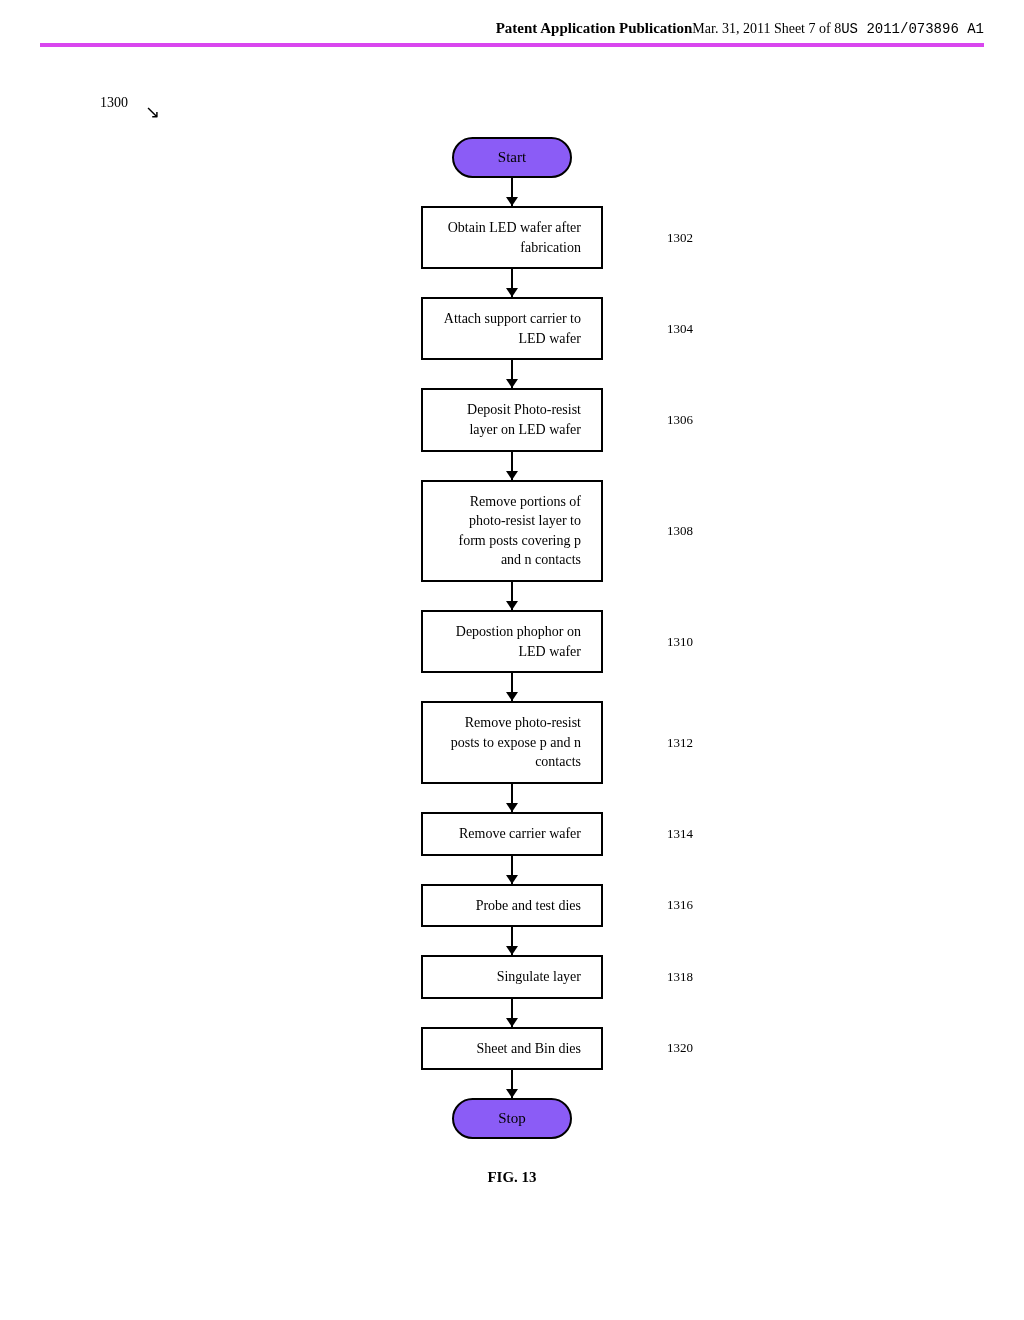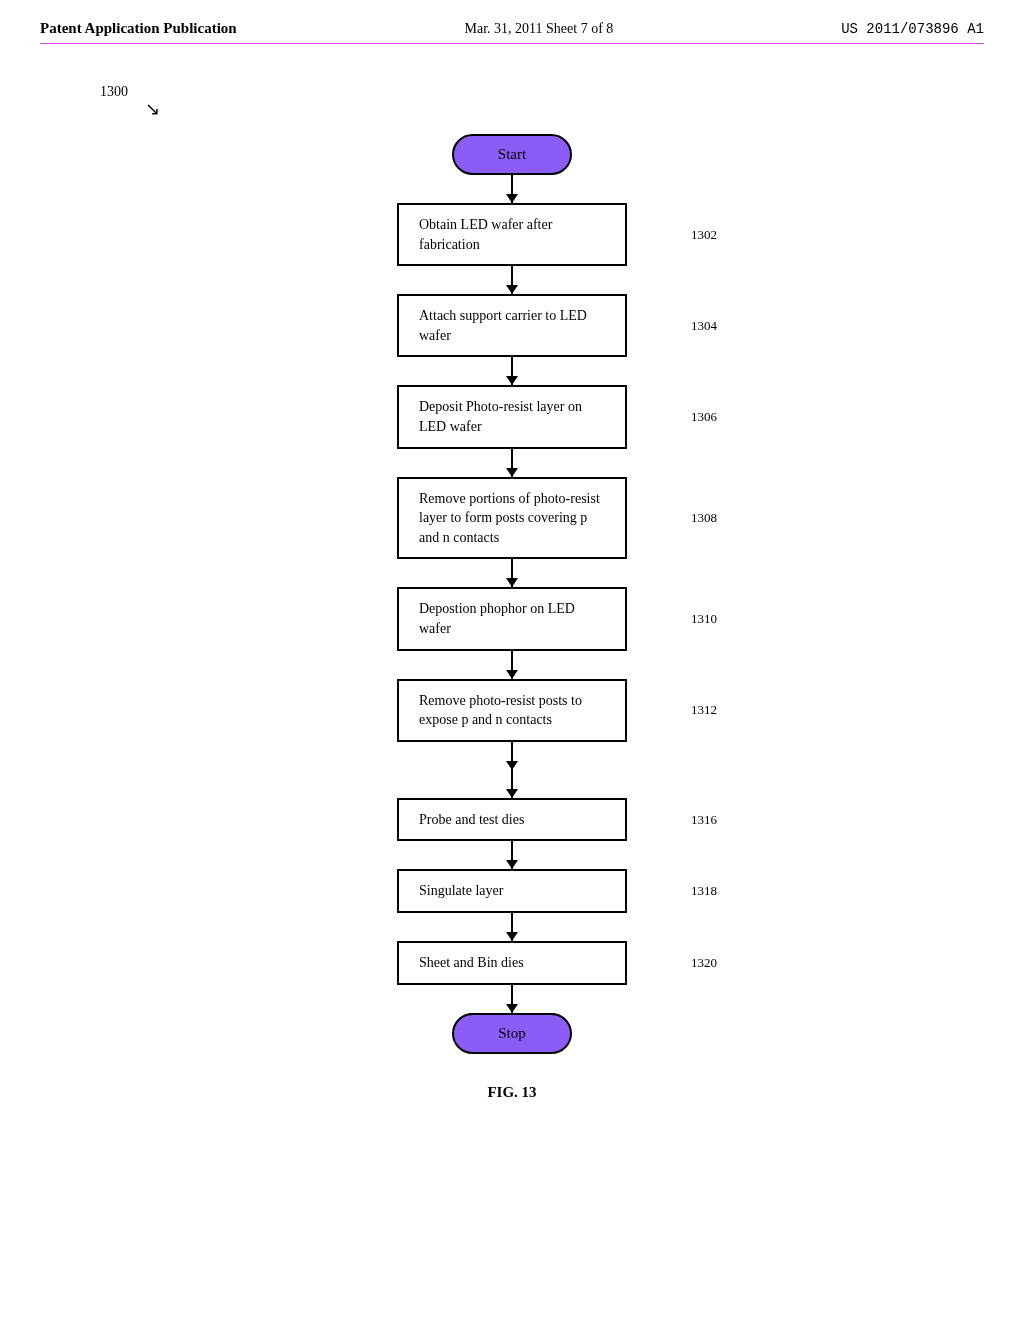--- a/index.html
+++ b/index.html
@@ -15,23 +15,23 @@
     .page {
       width: 1024px;
       min-height: 1320px;
       background: #fff;
       position: relative;
       padding: 20px 40px;
     }
 
     .header {
       display: flex;
-      justify-content: space-between;
+      justify-content: flex-end;
       align-items: baseline;
-      border-bottom: 1px solid #d946ef;
+      border-bottom: 4px solid #d946ef;
       padding-bottom: 6px;
       margin-bottom: 30px;
     }
 
     .header-left {
       font-weight: bold;
       font-size: 15px;
     }
 
     .header-center {
@@ -73,23 +73,23 @@
       font-size: 15px;
       text-align: center;
       background: #8b5cf6;
       min-width: 120px;
     }
 
     .rect {
       border: 2px solid #000;
       padding: 10px 20px;
       font-size: 14px;
-      text-align: left;
+      text-align: right;
       background: #fff;
-      width: 230px;
+      width: 182px;
       line-height: 1.4;
     }
 
     .arrow-down {
       width: 2px;
       background: #000;
       height: 28px;
       position: relative;
       margin: 0 auto;
     }
@@ -132,21 +132,21 @@
 
   <div class="header">
     <span class="header-left">Patent Application Publication</span>
     <span class="header-center">Mar. 31, 2011  Sheet 7 of 8</span>
     <span class="header-right">US 2011/073896 A1</span>
   </div>
 
   <div class="diagram-area">
 
     <div style="width:100%; position:relative; height:40px;">
-      <span style="position:absolute; left:60px; top:0; font-size:14px;">1300</span>
+      <span style="position:absolute; left:60px; top:8px; font-size:14px;">1300</span>
 
       <span style="position:absolute; left:105px; top:14px; font-size:18px; display:inline-block;">↘</span>
     </div>
 
     <div class="flowchart">
 
       <div class="flow-node">
         <div class="oval">
           <span>Start</span>
         </div>
@@ -201,20 +201,26 @@
 
       <div class="node-row">
         <div class="rect">
           <span>Remove photo-resist posts to expose p and n contacts</span>
         </div>
         <span class="node-label">1312</span>
       </div>
 
       <div class="arrow-down"></div>
 
+      <div class="node-row">
+        <div class="rect">
+          <span>Remove carrier wafer</span>
+        </div>
+        <span class="node-label">1314</span>
+      </div>
 
       <div class="arrow-down"></div>
 
       <div class="node-row">
         <div class="rect">
           <span>Probe and test dies</span>
         </div>
         <span class="node-label">1316</span>
       </div>
 

